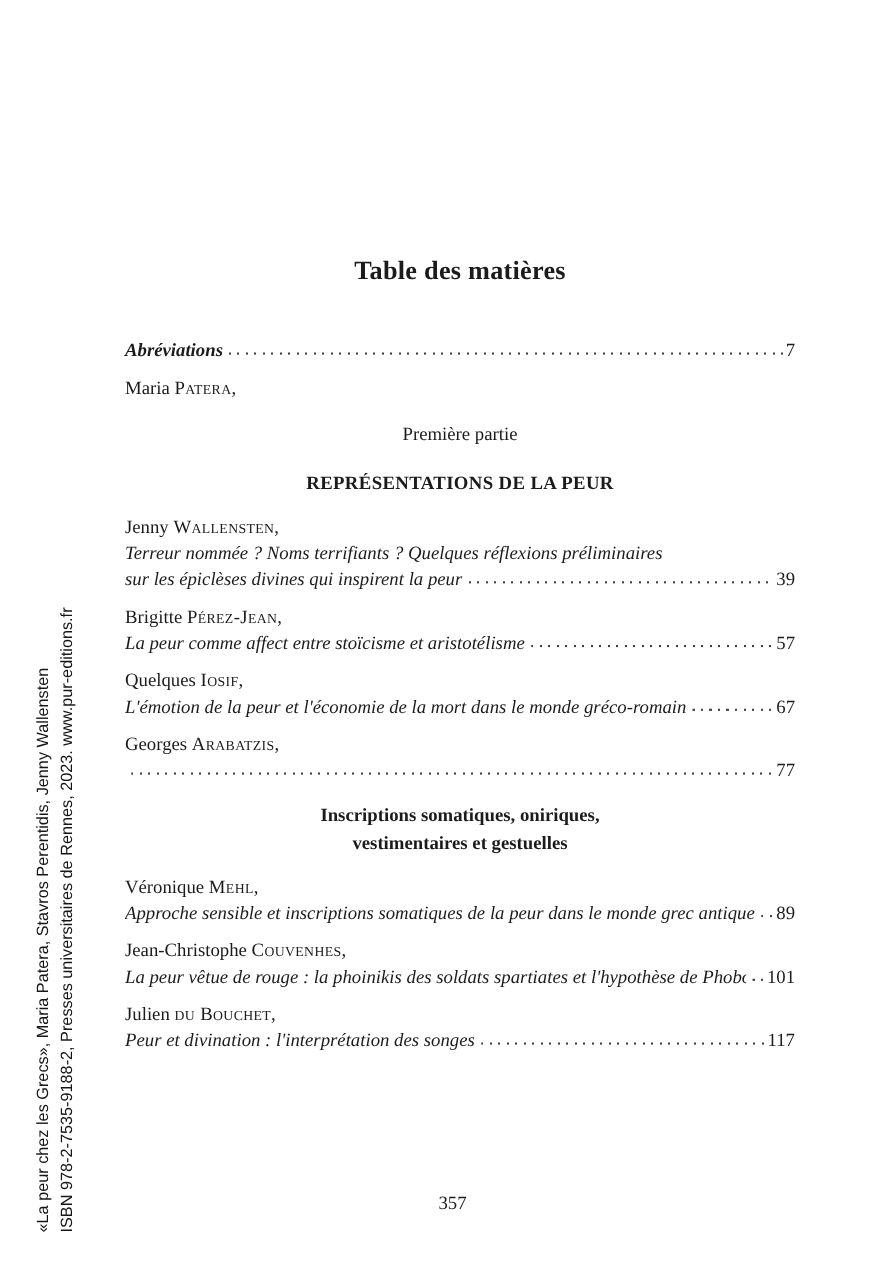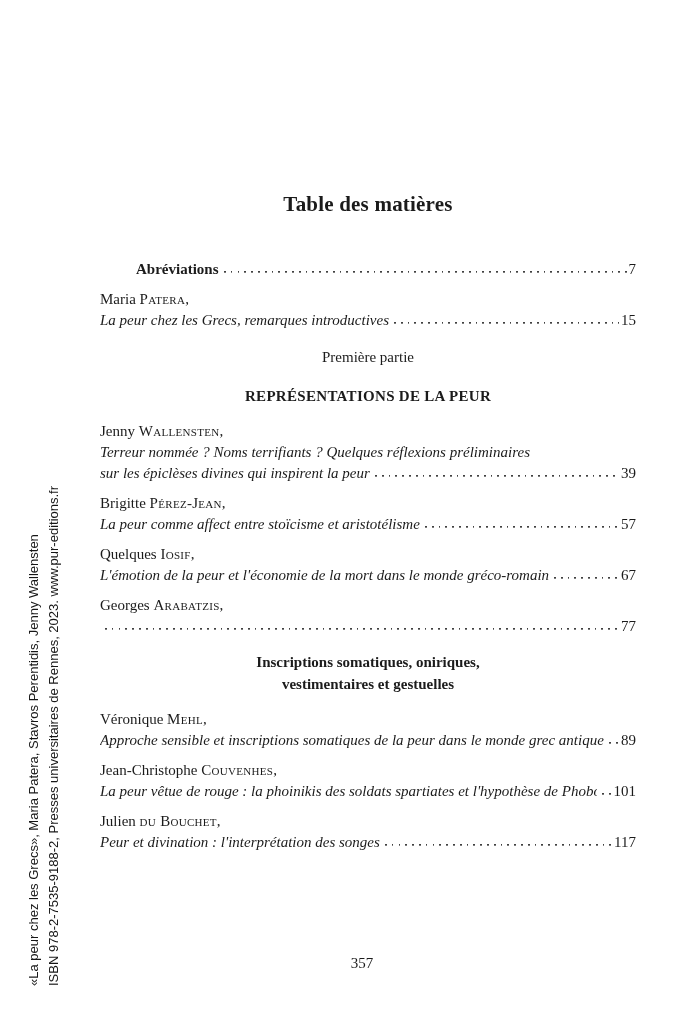--- a/index.html
+++ b/index.html
@@ -12,34 +12,34 @@
   
   .spine {
     position:absolute; left:24px; top:424px; height:562px;
     writing-mode:vertical-rl; transform:rotate(180deg);
     font-family:"Liberation Sans", sans-serif;
     font-size:13px; line-height:1.5; color:#161616;
     white-space:nowrap;
   }
 
   
-  .content { position:absolute; left:100px; right:64px; top:192px; }
+  .content { position:absolute; left:100px; right:64px; top:204px; }
 
   .toc-title {
     font-size:21px; font-weight:700; text-align:center;
     letter-spacing:.2px; margin:0 0 42px;
   }
 
   .entry { margin:0 0 9px; }
   .author, .tline, .tcont { font-size:15px; line-height:21px; }
   .sc { font-variant:small-caps; letter-spacing:.3px; }
 
   .tline { display:flex; align-items:baseline; }
   .ttext { font-style:italic; white-space:nowrap; overflow:hidden; flex:0 1 auto; }
-  .ttext-strong { font-weight:700;margin-left:36px; }
+  .ttext-strong { font-style:italic; font-weight:700; }
   .tcont { font-style:italic; }
 
   .dots {
     flex:1 1 10px; min-width:10px; height:12px; margin:0 2px 0 5px;
     background-image:repeating-linear-gradient(to right, #414141 0 1.7px, transparent 1.7px 6.8px);
     background-size:100% 1.7px;
     background-position:0 calc(100% - 1px);
     background-repeat:no-repeat;
   }
   .pg { flex:0 0 auto; font-style:normal; }
@@ -72,25 +72,20 @@
     <div class="entry">
       <div class="tline">
         <span class="ttext-strong">Abréviations</span>
         <span class="dots"></span>
         <span class="pg">7</span>
       </div>
     </div>
 
     <div class="entry">
       <div class="author"><span>Maria </span><span class="sc">Patera</span><span>,</span></div>
-      <div class="tline">
-        <span class="ttext">La peur chez les Grecs, remarques introductives</span>
-        <span class="dots"></span>
-        <span class="pg">15</span>
-      </div>
     </div>
 
     <div class="part-head">
       <div class="part-kicker">Première partie</div>
       <div class="part-title">REPRÉSENTATIONS DE LA PEUR</div>
     </div>
 
 
 
     <div class="entry">

